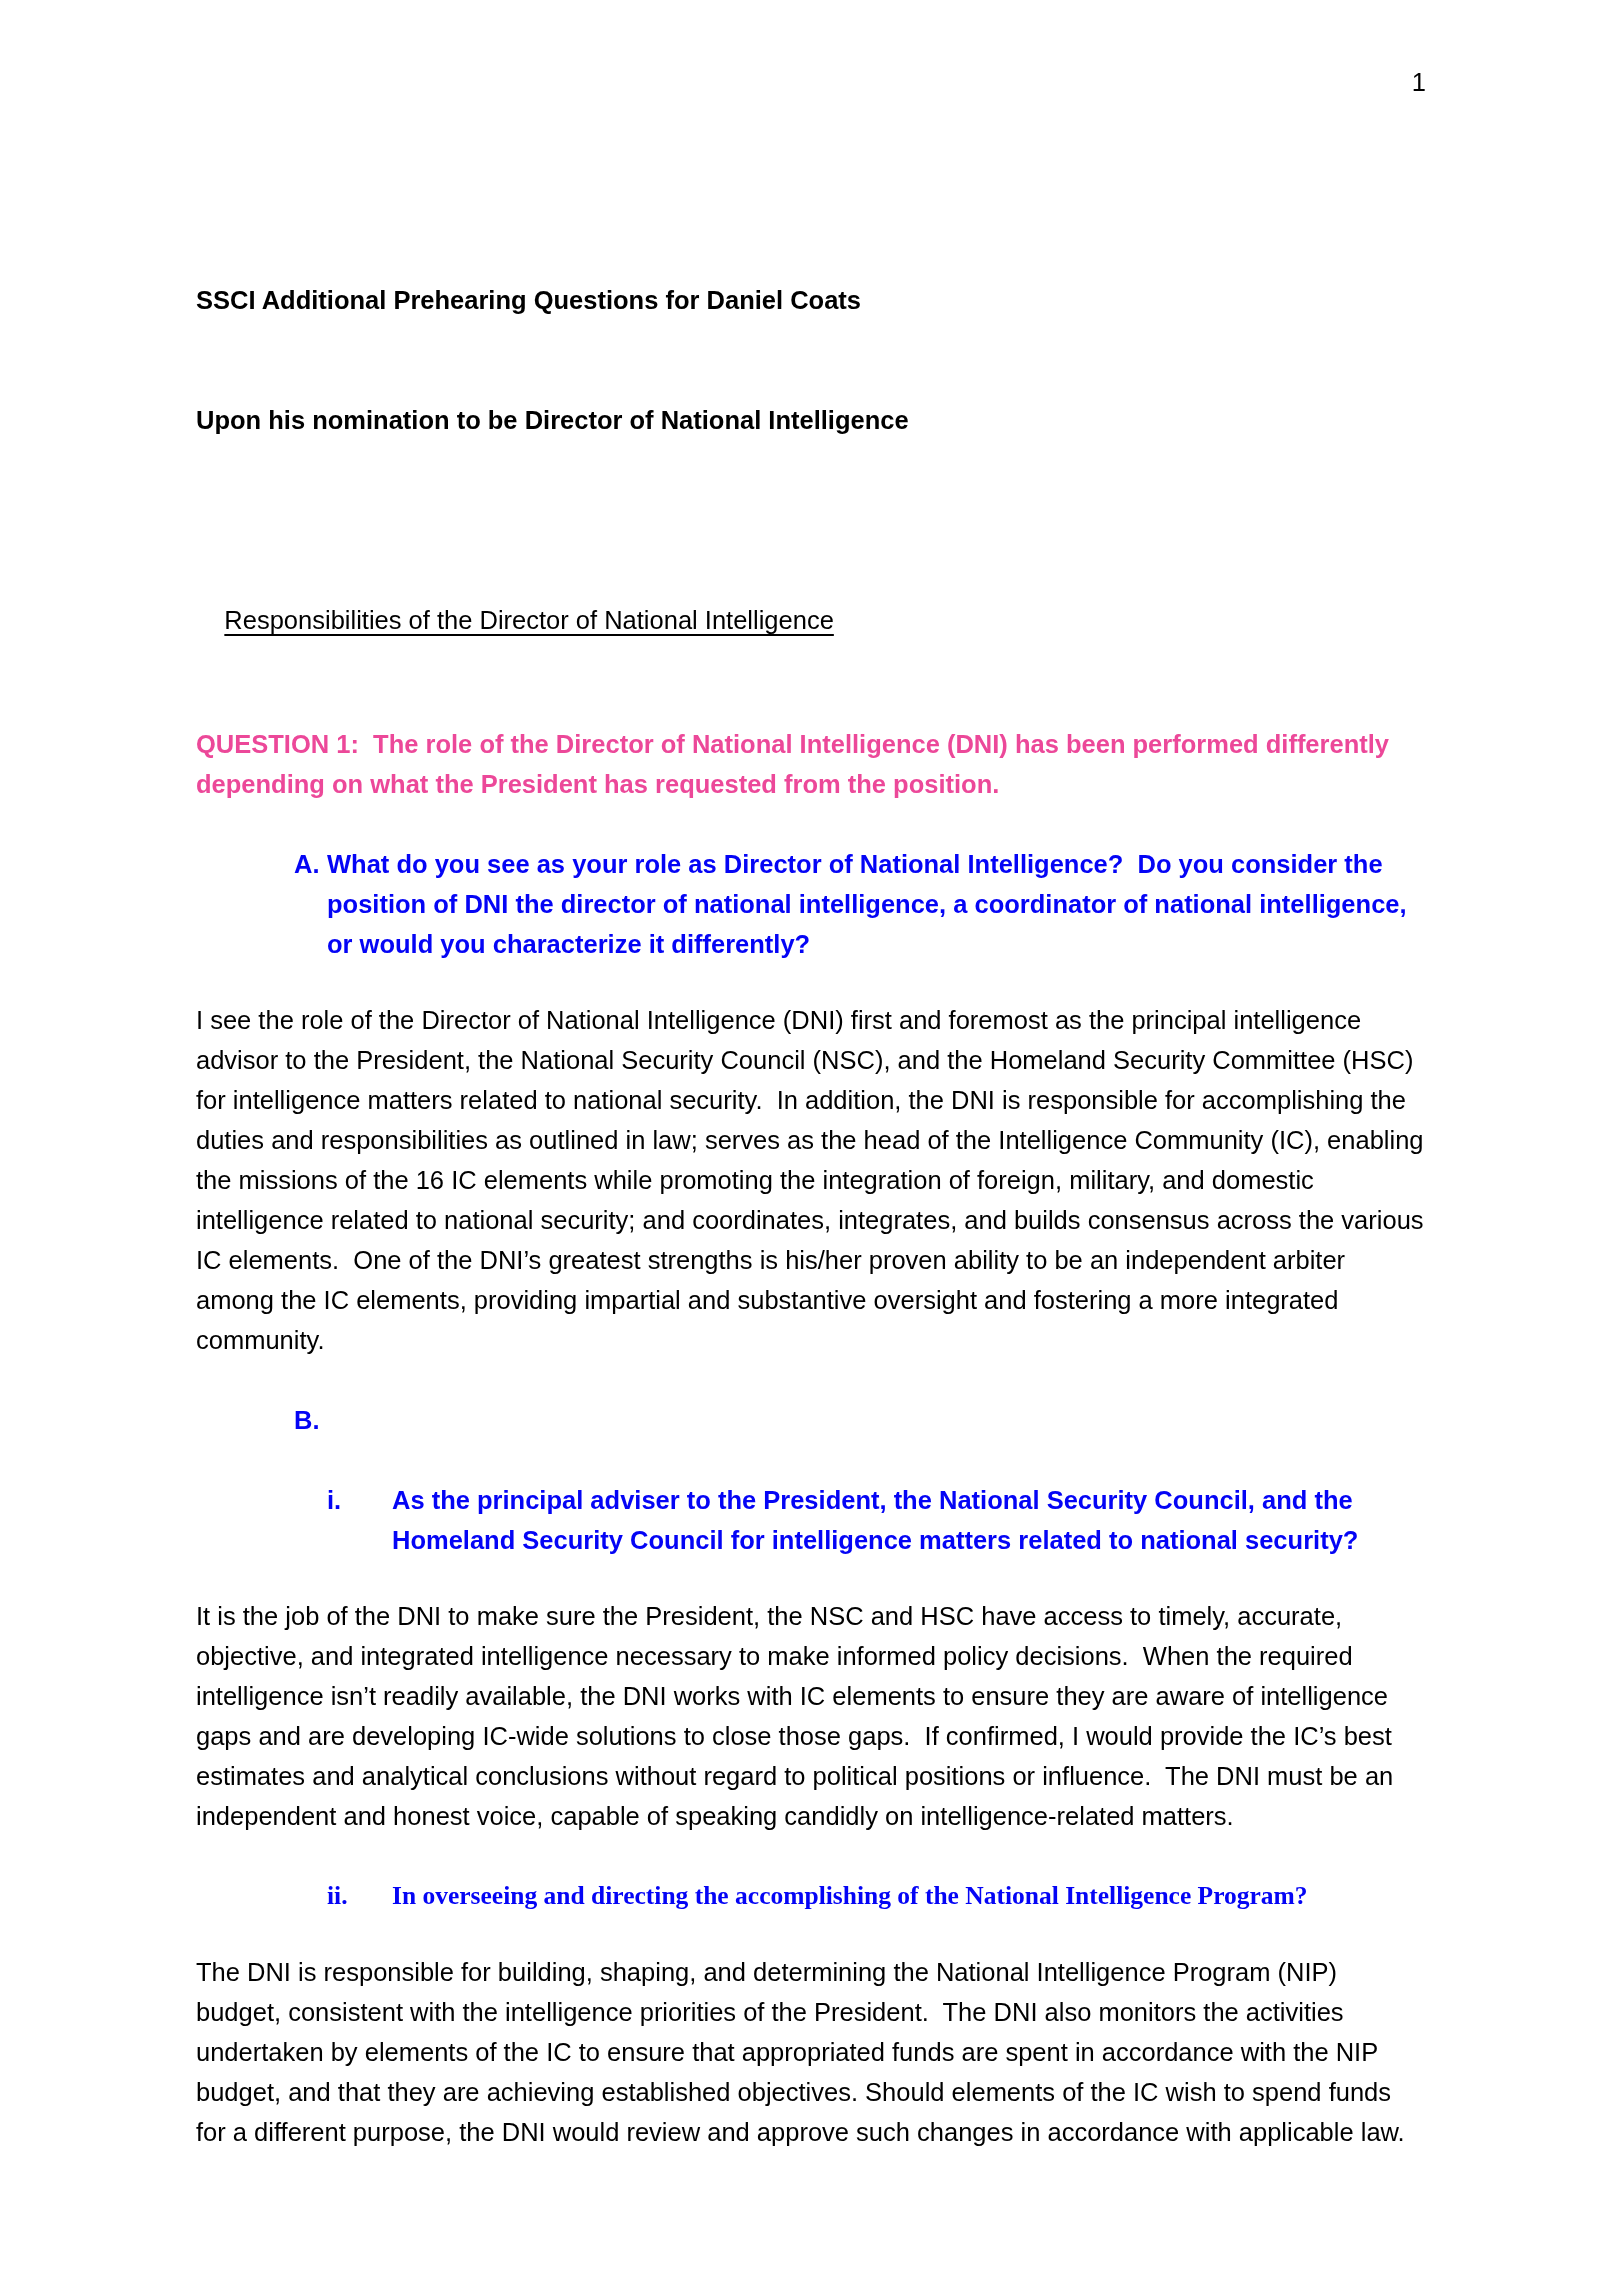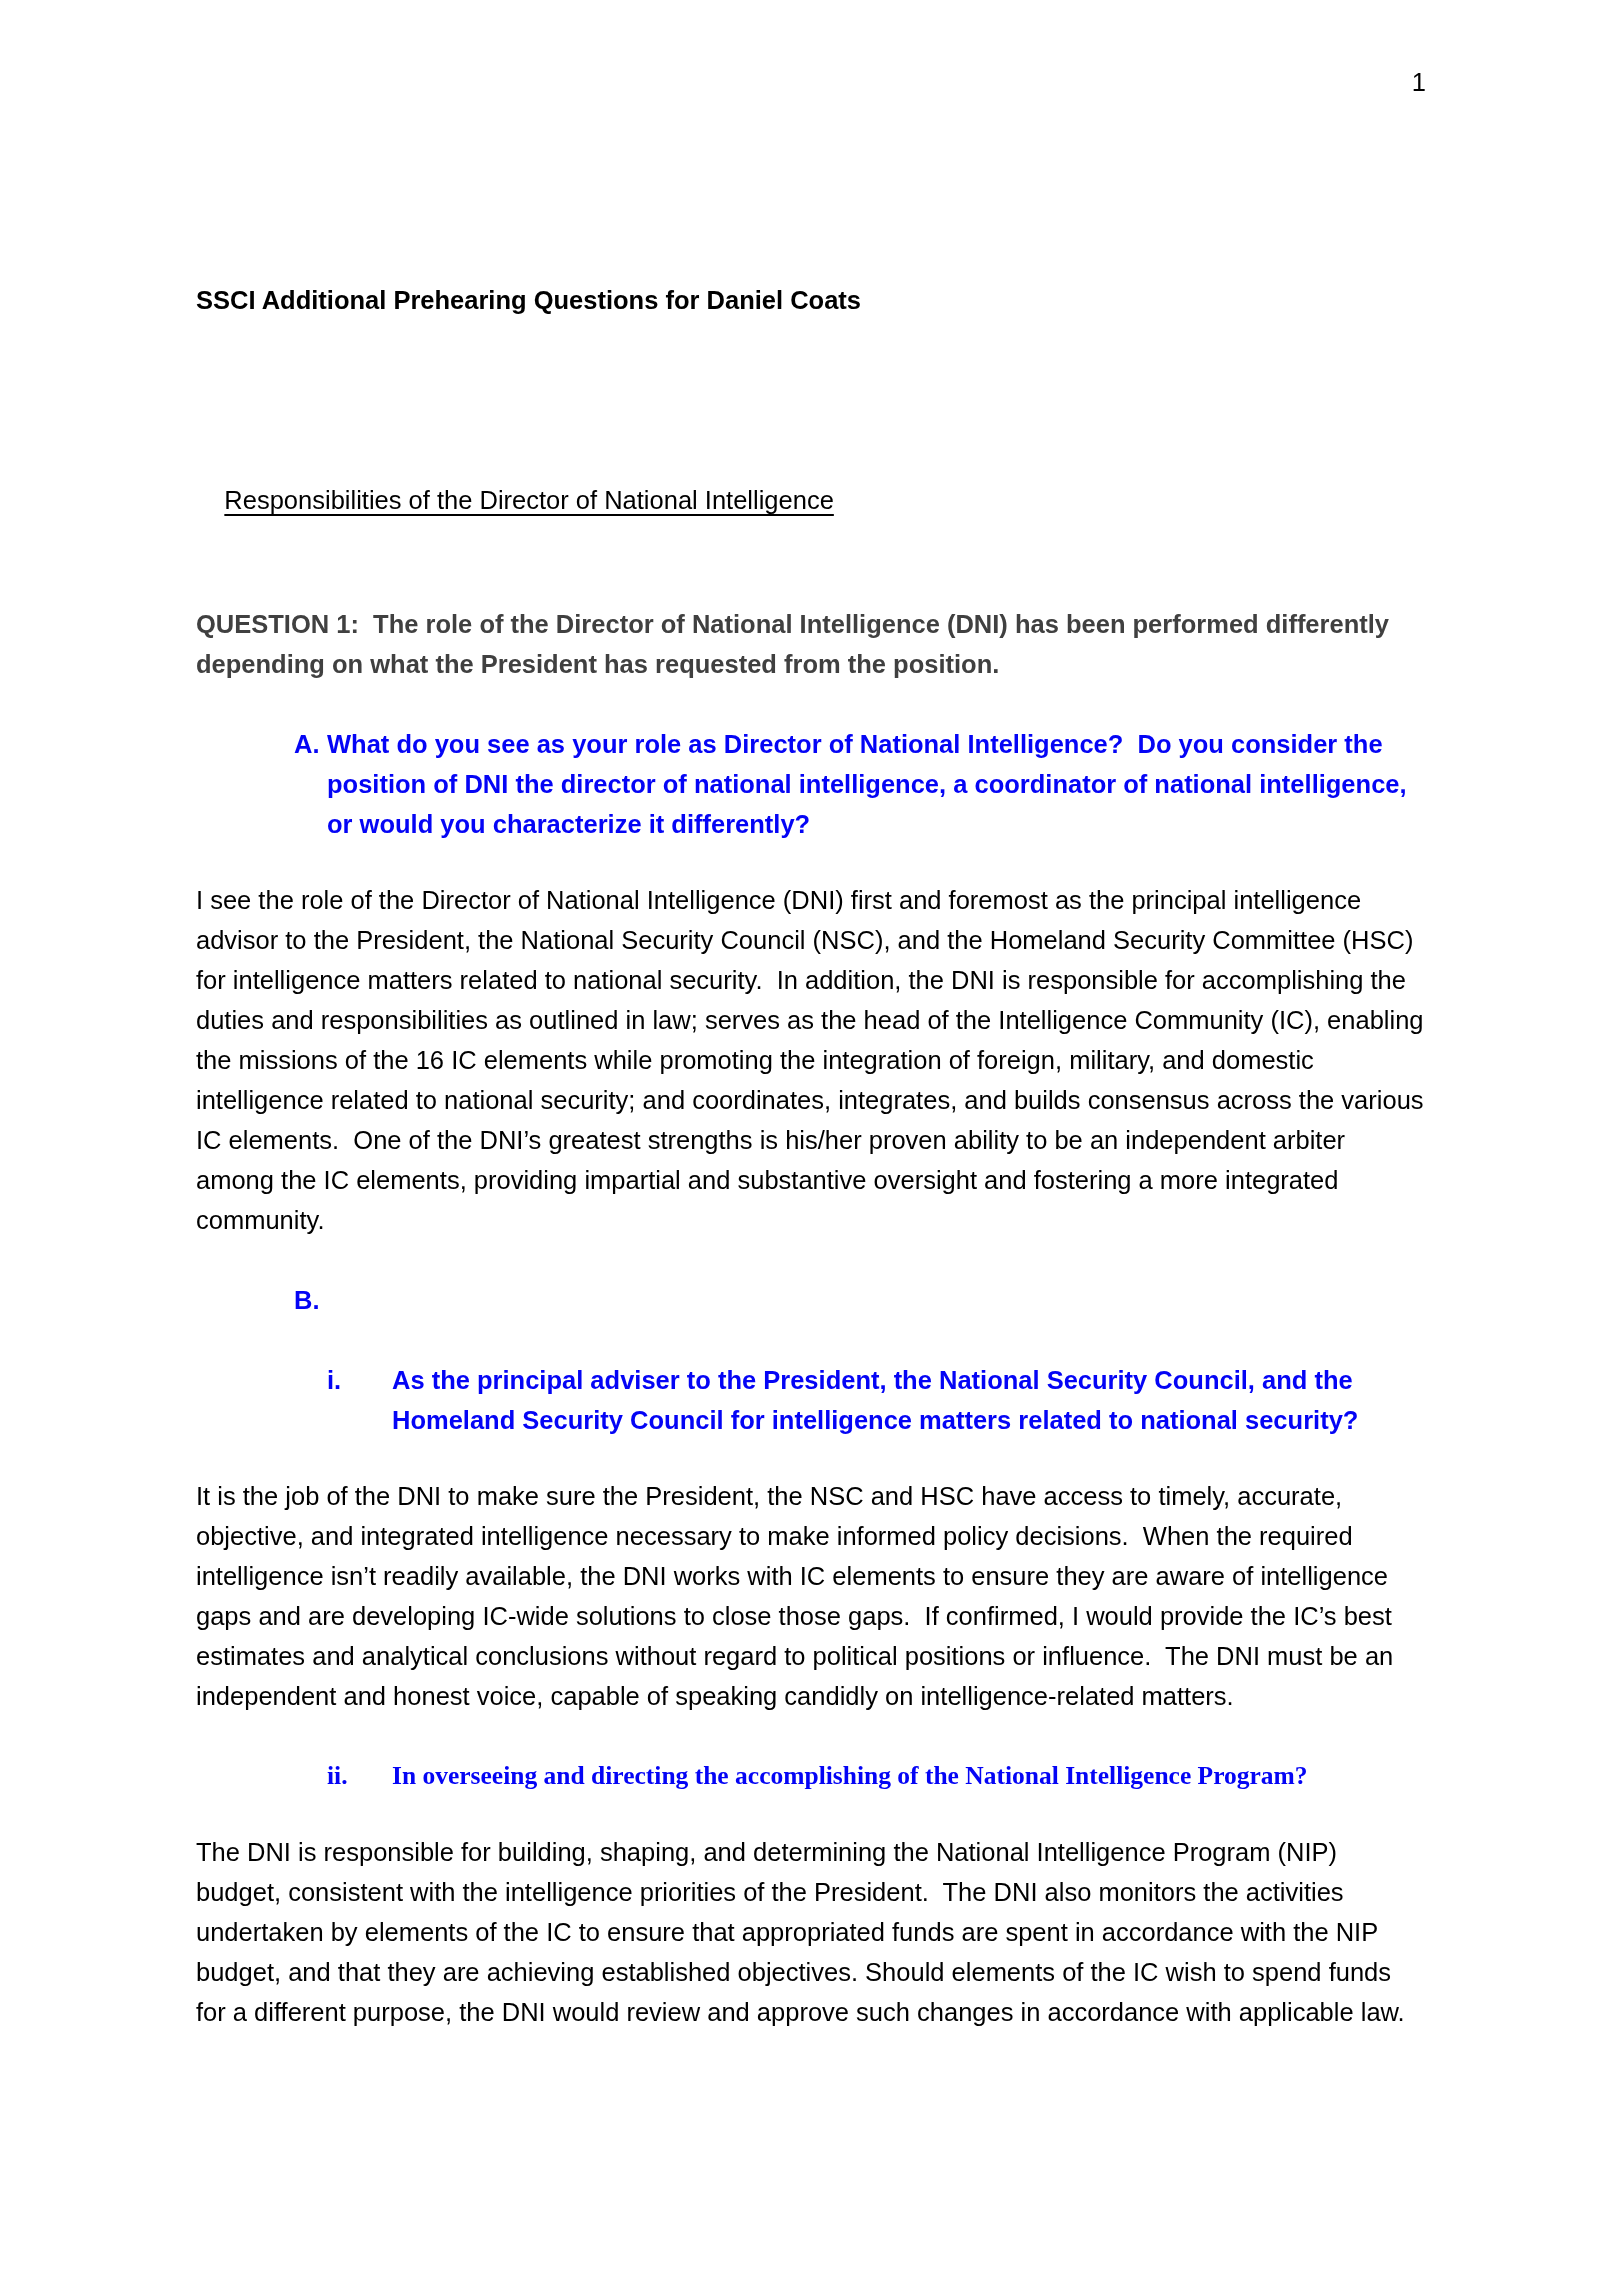--- a/index.html
+++ b/index.html
@@ -65,27 +65,28 @@
 </style>
 </head>
 <body>
 
 <div class="page">
 
   <div class="txt page-number">1</div>
 
   <div class="txt doc-title">
     <div>SSCI Additional Prehearing Questions for Daniel Coats</div>
+    <div>Upon his nomination to be Director of National Intelligence</div>
   </div>
 
   <div class="txt section-heading">
     <span class="u">Responsibilities of the Director of National Intelligence</span>
   </div>
 
-  <div class="txt question" style="color: #404040; margin-top: 44px;">QUESTION 1:  The role of the Director of National Intelligence (DNI) has been performed differently depending on what the President has requested from the position.</div>
+  <div class="txt question" style="color: #ec4899; margin-top: 44px;">QUESTION 1:  The role of the Director of National Intelligence (DNI) has been performed differently depending on what the President has requested from the position.</div>
 
   <div class="txt item level1" style="color: rgb(4, 4, 245);">
     <span class="lbl">A.</span>
     <span class="body">What do you see as your role as Director of National Intelligence?  Do you consider the position of DNI the director of national intelligence, a coordinator of national intelligence, or would you characterize it differently?</span>
   </div>
 
   <div class="txt answer">I see the role of the Director of National Intelligence (DNI) first and foremost as the principal intelligence advisor to the President, the National Security Council (NSC), and the Homeland Security Committee (HSC) for intelligence matters related to national security.  In addition, the DNI is responsible for accomplishing the duties and responsibilities as outlined in law; serves as the head of the Intelligence Community (IC), enabling the missions of the 16 IC elements while promoting the integration of foreign, military, and domestic intelligence related to national security; and coordinates, integrates, and builds consensus across the various IC elements.  One of the DNI’s greatest strengths is his/her proven ability to be an independent arbiter among the IC elements, providing impartial and substantive oversight and fostering a more integrated community.</div>
 
   <div class="txt item level1" style="color: rgb(4, 4, 245);">
     <span class="lbl">B.</span>

